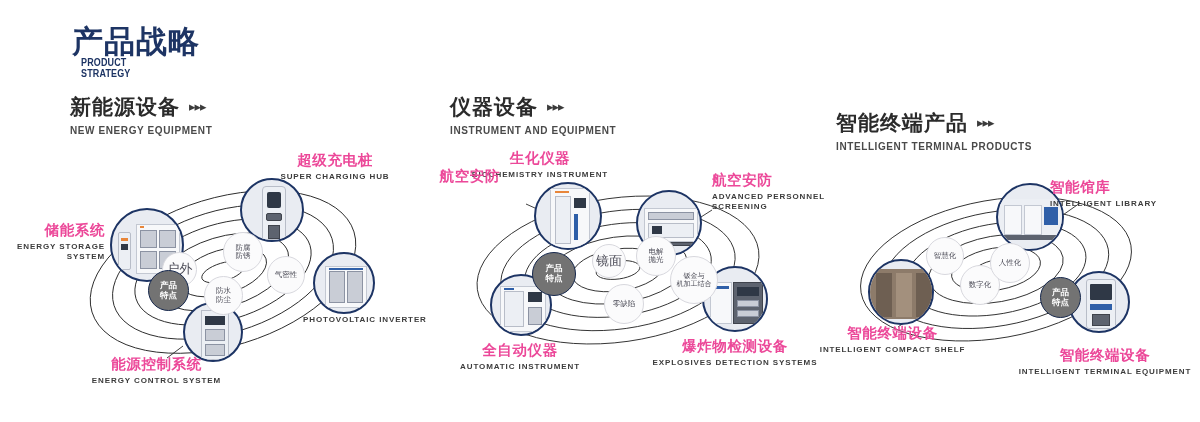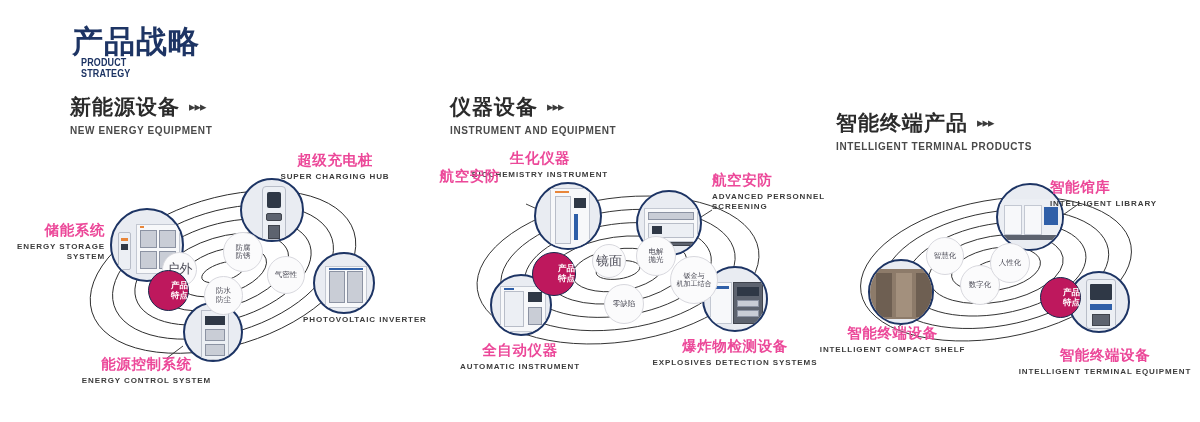--- a/index.html
+++ b/index.html
@@ -47,22 +47,22 @@
   
   .bub{
     position:absolute;border-radius:50%;
     background:#fbfbfc;border:1px solid #d8d8de;
     display:flex;align-items:center;justify-content:center;text-align:center;
     color:#4d4d58;line-height:1.12;box-sizing:border-box;
   }
   
   .core{
     position:absolute;border-radius:50%;
-    background:#be185d;color:#fff;font-weight:bold;
-    display:flex;align-items:center;justify-content:flex-end;text-align:center;
+    background:#737373;color:#fff;font-weight:bold;
+    display:flex;align-items:center;justify-content:center;text-align:center;
     line-height:1.15;box-sizing:border-box;border:1px solid #16284d;
   }
 
   
   .lbl{position:absolute;}
   .lbl .cn{font-size:14.5px;font-weight:bold;color:#ec4899;letter-spacing:.6px;line-height:1.15;white-space:nowrap;}
   .lbl .en{font-size:8px;color:#3c3c3c;letter-spacing:.9px;line-height:1.3;margin-top:3px;font-weight:bold;}
   .lbl.r{text-align:right;}
   .lbl.c{text-align:center;}
   .lbl.l{text-align:left;}
@@ -165,21 +165,21 @@
     </div>
 
     <div class="node" style="left:128px;top:142px;width:60px;height:60px;">
       <div class="ph">
         <div class="dev lt" style="left:16px;top:6px;width:28px;height:50px;"></div>
         <div class="scr" style="left:20px;top:12px;width:20px;height:9px;"></div>
         <div class="dev" style="left:20px;top:25px;width:20px;height:12px;"></div>
         <div class="dev" style="left:20px;top:40px;width:20px;height:12px;"></div>
       </div>
     </div>
-    <div class="lbl c" style="left:4px;top:196px;width:175px;">
+    <div class="lbl c" style="left:14px;top:196px;width:175px;">
       <div class="cn">能源控制系统</div>
       <div class="en">ENERGY CONTROL SYSTEM</div>
     </div>
 
     <div class="bub" style="left:107px;top:92px;width:35px;height:35px;font-size:13px;">
       <span>户外</span>
     </div>
     <div class="bub" style="left:168px;top:72px;width:40px;height:40px;font-size:7.5px;">
       <div>
         <div>防腐</div>

